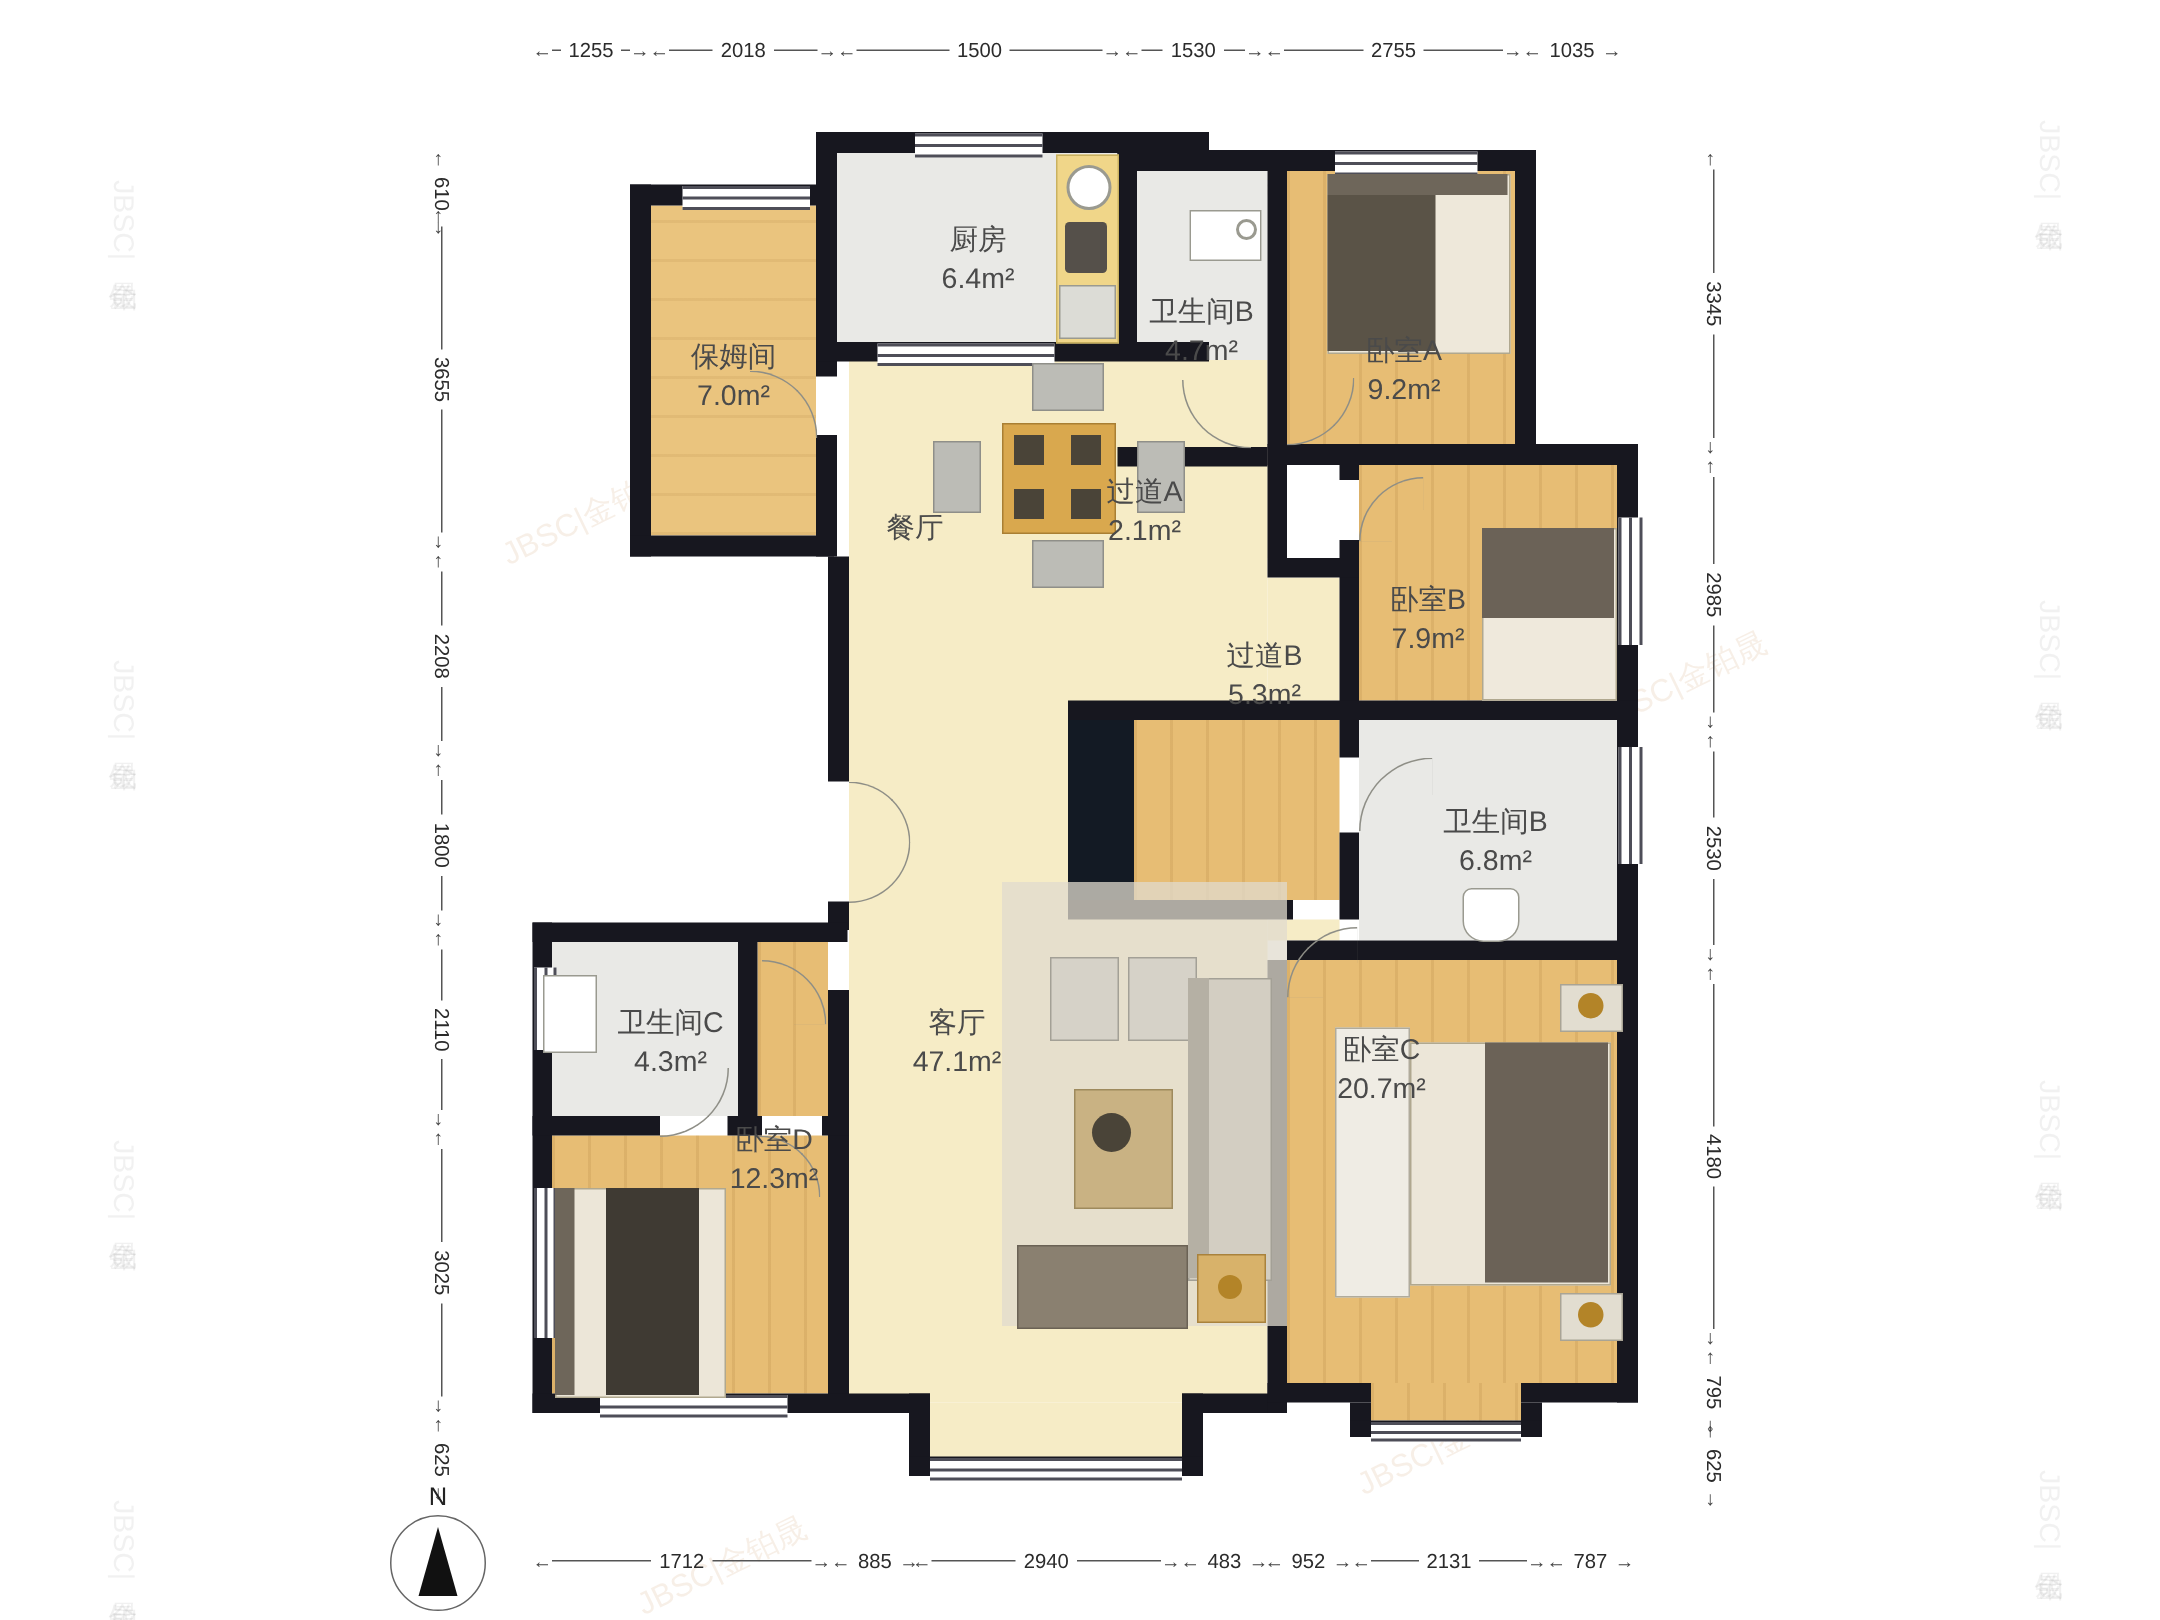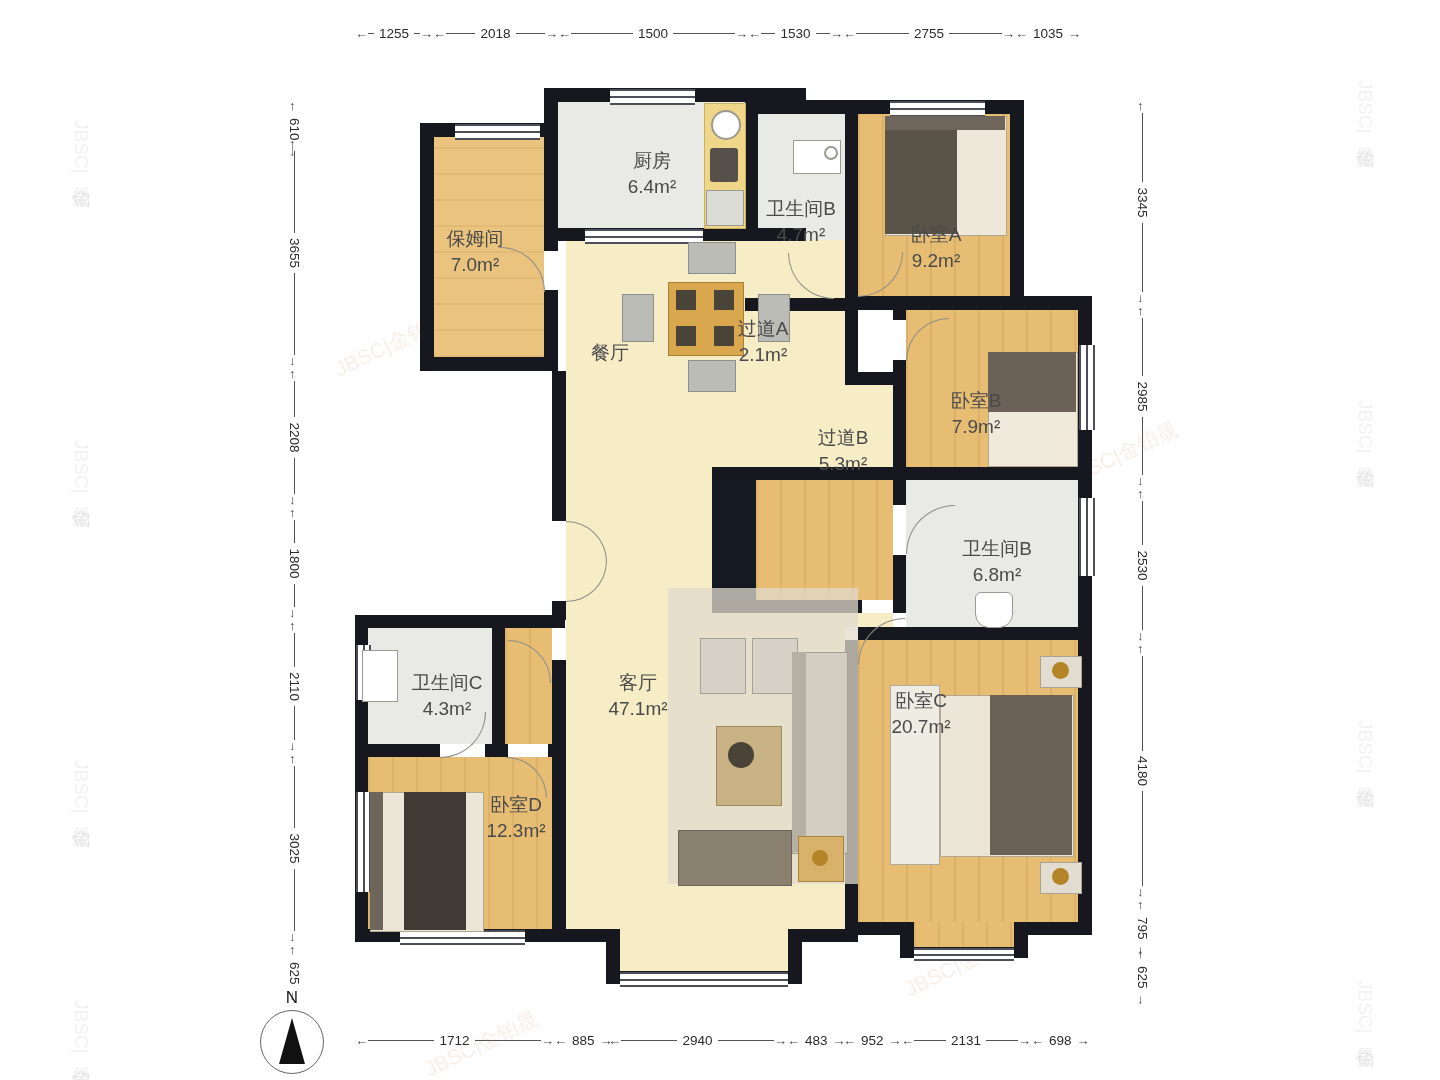--- a/index.html
+++ b/index.html
@@ -194,40 +194,40 @@
   <div class="fur" style="left:1052px;top:868px;width:17px;height:17px;border-radius:50%;background:#b38428"></div>
 
   <div class="fur" style="left:370px;top:792px;width:112px;height:138px;background:#ece6d8;border:1px solid #b0a88f"></div>
   <div class="fur" style="left:370px;top:792px;width:13px;height:138px;background:#6e665a"></div>
   <div class="fur" style="left:404px;top:792px;width:62px;height:138px;background:#3f3a33"></div>
 
   <div class="rlabel" style="left:652px;top:148px">
       <div>厨房</div>
       <div>6.4m²</div>
     </div>
-  <div class="rlabel" style="left:475px;top:226px">
+  <div class="rlabel" style="left:489px;top:226px">
       <div>保姆间</div>
       <div>7.0m²</div>
     </div>
   <div class="rlabel" style="left:801px;top:196px">
       <div>卫生间B</div>
       <div>4.7m²</div>
     </div>
   <div class="rlabel" style="left:936px;top:222px">
       <div>卧室A</div>
       <div>9.2m²</div>
     </div>
   <div class="rlabel" style="left:763px;top:316px">
       <div>过道A</div>
       <div>2.1m²</div>
     </div>
   <div class="rlabel" style="left:610px;top:340px">
       <div>餐厅</div>
     </div>
-  <div class="rlabel" style="left:976px;top:388px">
+  <div class="rlabel" style="left:952px;top:388px">
       <div>卧室B</div>
       <div>7.9m²</div>
     </div>
   <div class="rlabel" style="left:843px;top:425px">
       <div>过道B</div>
       <div>5.3m²</div>
     </div>
   <div class="rlabel" style="left:997px;top:536px">
       <div>卫生间B</div>
       <div>6.8m²</div>
@@ -237,21 +237,21 @@
       <div>4.3m²</div>
     </div>
   <div class="rlabel" style="left:638px;top:670px">
       <div>客厅</div>
       <div>47.1m²</div>
     </div>
   <div class="rlabel" style="left:921px;top:688px">
       <div>卧室C</div>
       <div>20.7m²</div>
     </div>
-  <div class="rlabel" style="left:516px;top:792px">
+  <div class="rlabel" style="left:516px;top:748px">
       <div>卧室D</div>
       <div>12.3m²</div>
     </div>
 
   <div class="dim" style="left:355px;top:24px;width:78px">
       <span class="ar">←</span>
       <span class="ln"></span>
       <span class="dv">1255</span>
       <span class="ln"></span>
       <span class="ar">→</span>
@@ -330,21 +330,21 @@
   <div class="dim" style="left:901px;top:1031px;width:130px">
       <span class="ar">←</span>
       <span class="ln"></span>
       <span class="dv">2131</span>
       <span class="ln"></span>
       <span class="ar">→</span>
     </div>
   <div class="dim" style="left:1031px;top:1031px;width:48px">
       <span class="ar">←</span>
       <span class="ln"></span>
-      <span class="dv">698</span>
+      <span class="dv">787</span>
       <span class="ln"></span>
       <span class="ar">→</span>
     </div>
 
   <div class="dim v" style="left:304px;top:100px;width:38px">
       <span class="ar">←</span>
       <span class="ln"></span>
       <span class="dv">610</span>
       <span class="ln"></span>
       <span class="ar">→</span>

